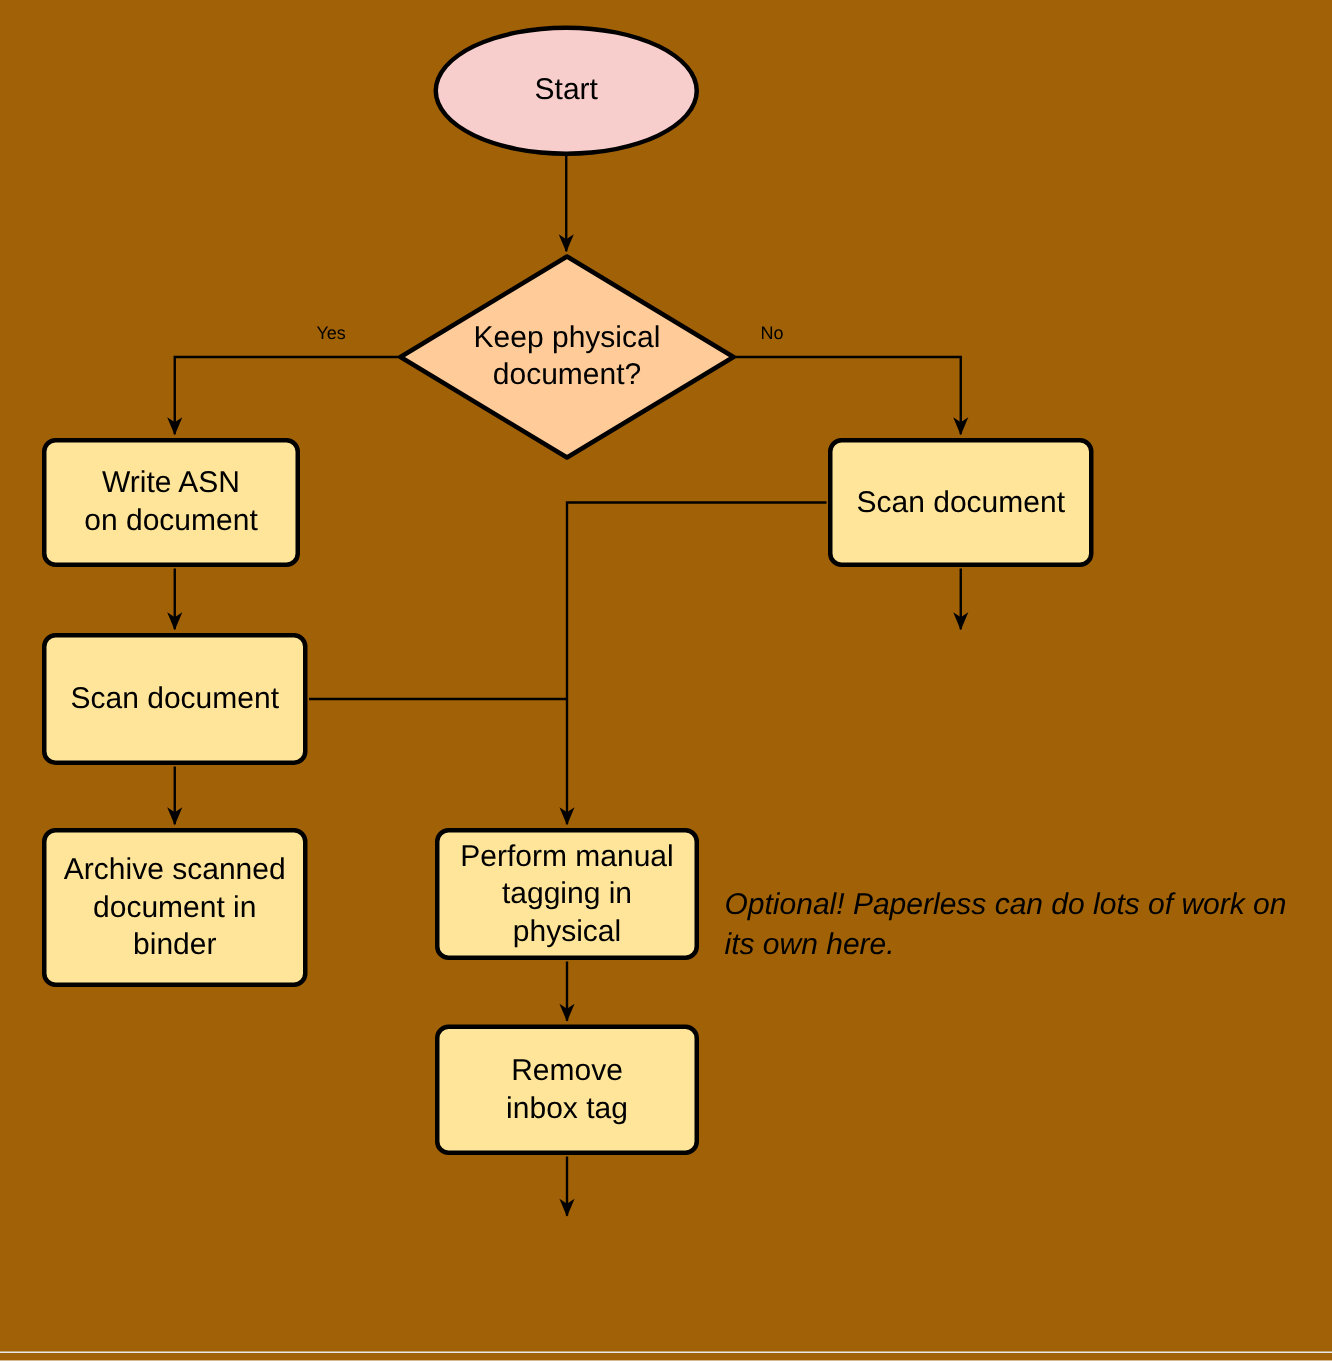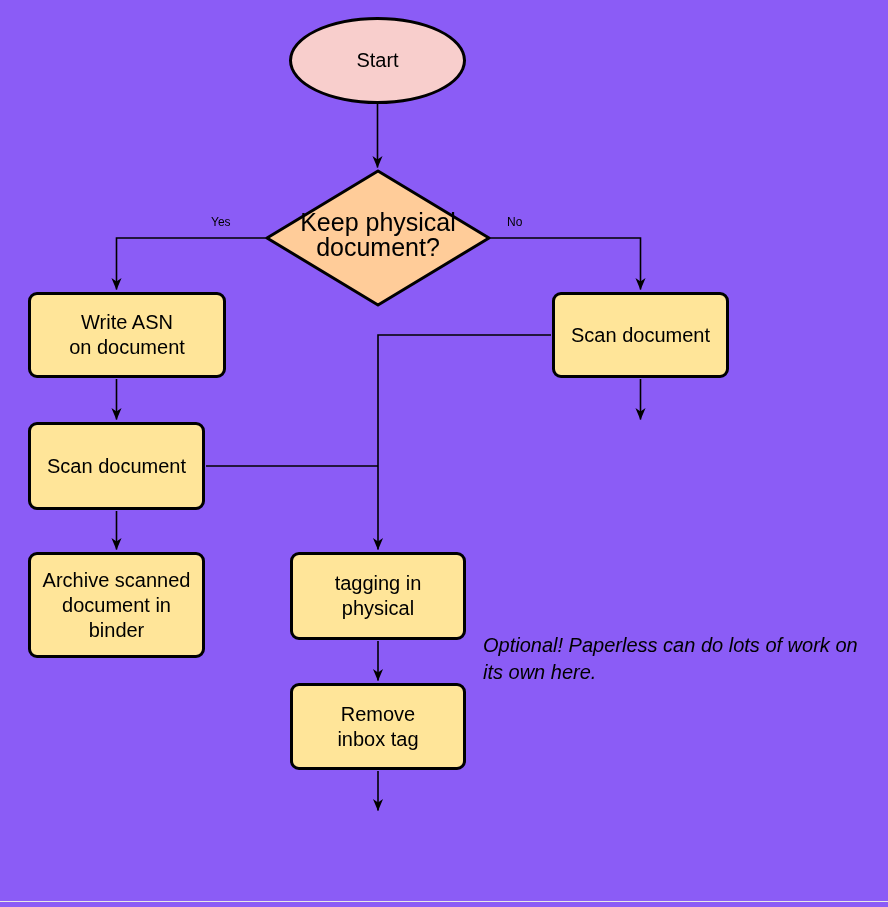--- a/index.html
+++ b/index.html
@@ -1,20 +1,20 @@
 <!DOCTYPE html>
 <html style="--terminal-fill: #f8cecc; --process-fill: #ffe599; --decision-fill: #ffcc99; --stroke: #000000;"><head>
 <meta charset="utf-8">
 <style>
   html, body { margin: 0; padding: 0; background: #ffffff; }
   .canvas {
     position: relative;
     width: 888px;
     height: 907px;
-    background: #8b5cf6;
+    background: #a16207;
     font-family: "Liberation Sans", sans-serif;
     color: #000;
     overflow: hidden;
   }
   .edges-layer {
     position: absolute;
     left: 0; top: 0;
     width: 888px; height: 907px;
   }
   .edge {
@@ -48,22 +48,23 @@
   .ellipse {
     background: var(--terminal-fill, #f8cecc);
     border: 3px solid var(--stroke, #000000);
     border-radius: 50%;
   }
   .diamond-label {
     position: absolute;
     display: flex;
     flex-direction: column;
     align-items: center;
+    justify-content: center;
     text-align: center;
-    font-size: 25px;
+    font-size: 20px;
     line-height: 25px;
   }
   .edge-label {
     position: absolute;
     font-size: 12px;
     line-height: 20px;
   }
   .annotation {
     position: absolute;
     font-style: italic;
@@ -109,46 +110,47 @@
   </div>
 
   <div class="diamond-label" style="left:288px; top:210px; width:180px; height:56px;">
     <span>Keep physical</span>
     <span>document?</span>
   </div>
 
   <div class="edge-label" style="left:211px; top:212px;">Yes</div>
   <div class="edge-label" style="left:507px; top:212px;">No</div>
 
-  <div class="node rect" style="left:28px; top:292px; width:198px; height:86px;">
+  <div class="node rect" style="left:28px; top:292px; width:172px; height:86px;">
     <span>Write ASN</span>
     <span>on document</span>
   </div>
 
   <div class="node rect" style="left:28px; top:422px; width:177px; height:88px;">
     <span>Scan document</span>
   </div>
 
   <div class="node rect" style="left:28px; top:552px; width:177px; height:106px;">
     <span>Archive scanned</span>
     <span>document in</span>
     <span>binder</span>
   </div>
 
   <div class="node rect" style="left:552px; top:292px; width:177px; height:86px;">
     <span>Scan document</span>
   </div>
 
 
   <div class="node rect" style="left:290px; top:552px; width:176px; height:88px;">
+    <span>Perform manual</span>
     <span>tagging in</span>
     <span>physical</span>
   </div>
 
-  <div class="annotation" style="left:483px; top:590px; width:405px;margin-top:42px;">
+  <div class="annotation" style="left:483px; top:590px; width:405px;">
     <span>Optional! Paperless can do lots of work on</span>
     <span>its own here.</span>
   </div>
 
   <div class="node rect" style="left:290px; top:683px; width:176px; height:87px;">
     <span>Remove</span>
     <span>inbox tag</span>
   </div>
 
 

